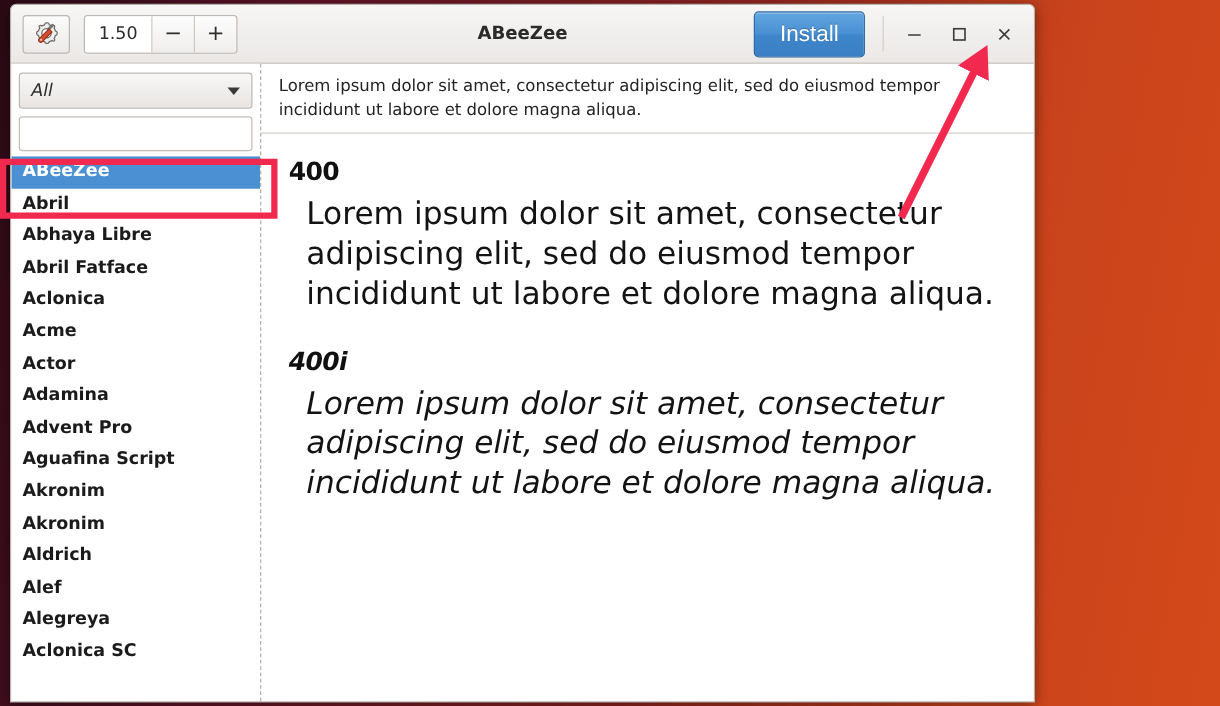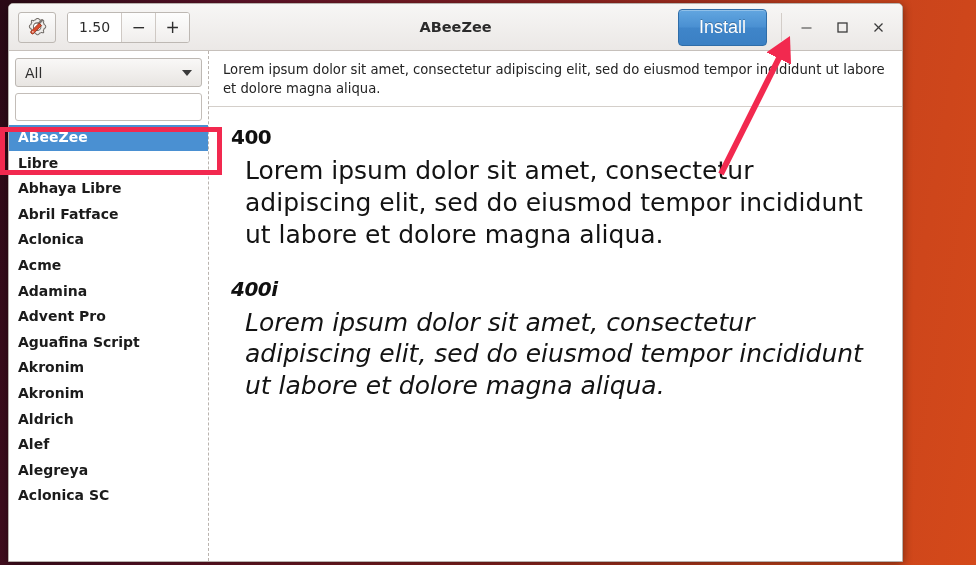--- a/index.html
+++ b/index.html
@@ -14,21 +14,21 @@
   body {
     background: linear-gradient(100deg, #2b0a16 0%, #5d1228 22%, #8e2320 55%, #c8431c 80%, #d4491a 100%);
     position: relative;
   }
 
   
   #window {
     position: absolute;
     left: 8px;
     top: 3px;
-    width: 895px;
+    width: 820px;
     height: 559px;
     background: #f6f5f4;
     border: 1px solid #b8b2ad;
     border-radius: 5px 5px 0 0;
     box-shadow: 0 2px 10px rgba(0,0,0,0.45);
     overflow: hidden;
     display: flex;
     flex-direction: column;
   }
 
@@ -149,20 +149,21 @@
     height: 29px;
     background: linear-gradient(180deg, #f9f8f7 0%, #e8e5e2 100%);
     border: 1px solid #bdb8b3;
     border-radius: 3px;
     display: flex;
     align-items: center;
     padding: 0 9px;
     font-size: 14px;
     color: #2f2f2f;
     cursor: pointer;
+    font-style: italic;
   }
   #category-select .caret {
     margin-left: auto;
     width: 0; height: 0;
     border-left: 5px solid transparent;
     border-right: 5px solid transparent;
     border-top: 6px solid #3a3a3a;
   }
 
   #search-row {
@@ -328,25 +329,26 @@
       <div id="search-row">
         <svg width="14" height="14" viewBox="0 0 16 16">
           <circle cx="6.6" cy="6.6" r="4.6" fill="none" stroke="#4a4a4a" stroke-width="1.4"></circle>
           <line x1="10.2" y1="10.2" x2="14.4" y2="14.4" stroke="#4a4a4a" stroke-width="1.4" stroke-linecap="round"></line>
         </svg>
         <input id="search-input" type="text" placeholder="" style="">
       </div>
 
       <div id="font-list">
           <div class="font-item selected">ABeeZee</div>
-          <div class="font-item">Libre</div>
+          <div class="font-item">Abril</div>
           <div class="font-item">Abhaya Libre</div>
           <div class="font-item">Abril Fatface</div>
           <div class="font-item">Aclonica</div>
           <div class="font-item">Acme</div>
+          <div class="font-item">Actor</div>
           <div class="font-item">Adamina</div>
           <div class="font-item">Advent Pro</div>
           <div class="font-item">Aguafina Script</div>
           <div class="font-item">Akronim</div>
           <div class="font-item">Akronim</div>
           <div class="font-item">Aldrich</div>
           <div class="font-item">Alef</div>
           <div class="font-item">Alegreya</div>
           <div class="font-item">Aclonica SC</div>
         </div>

